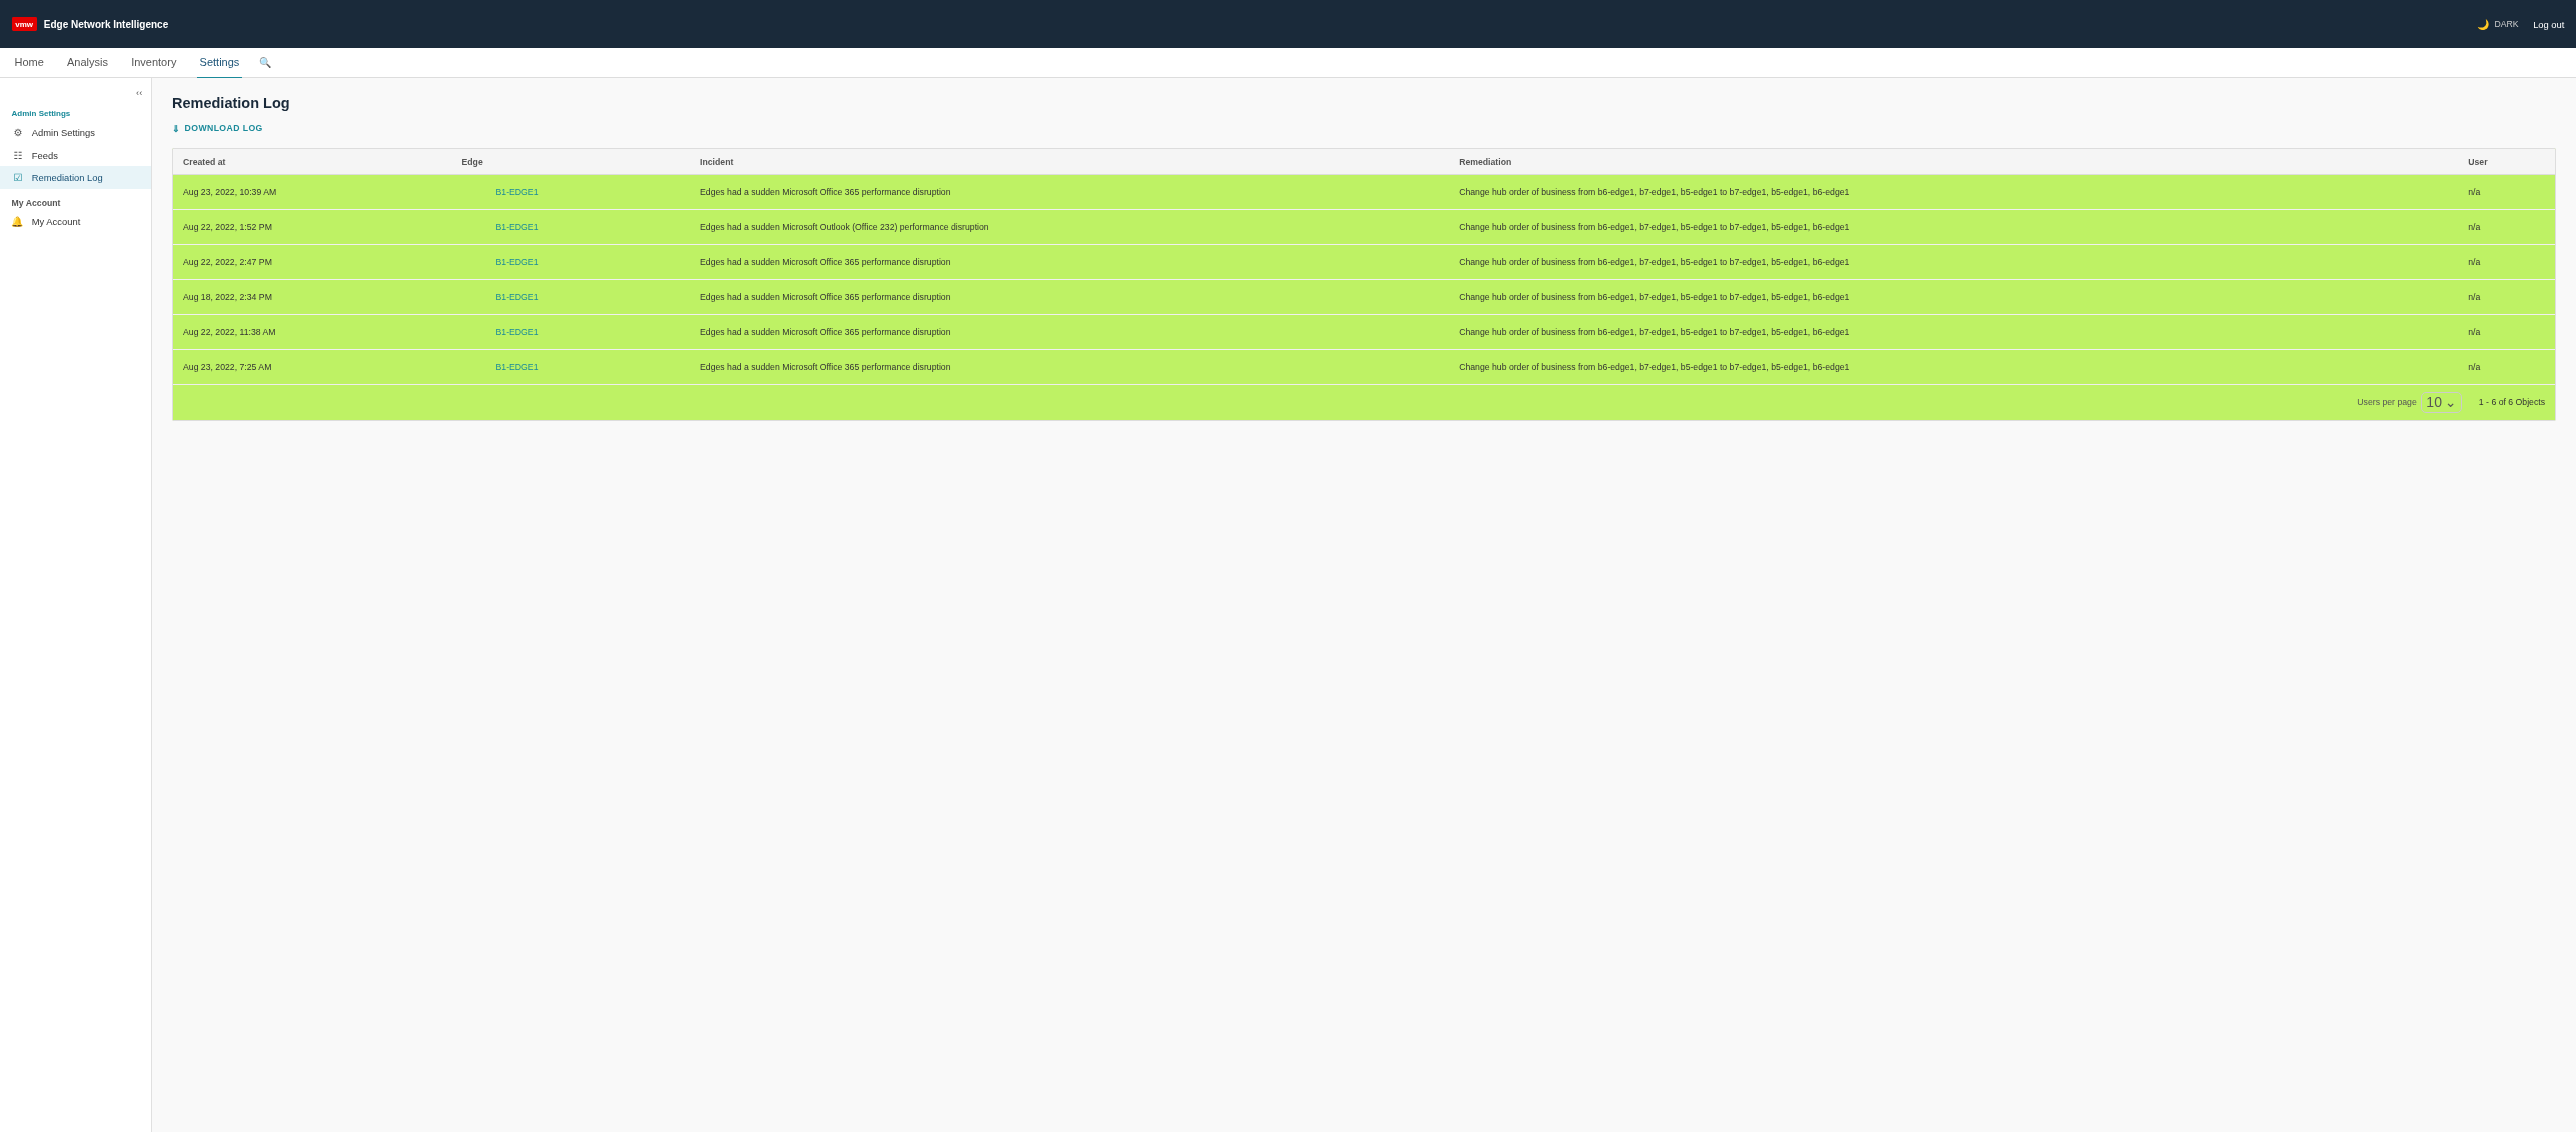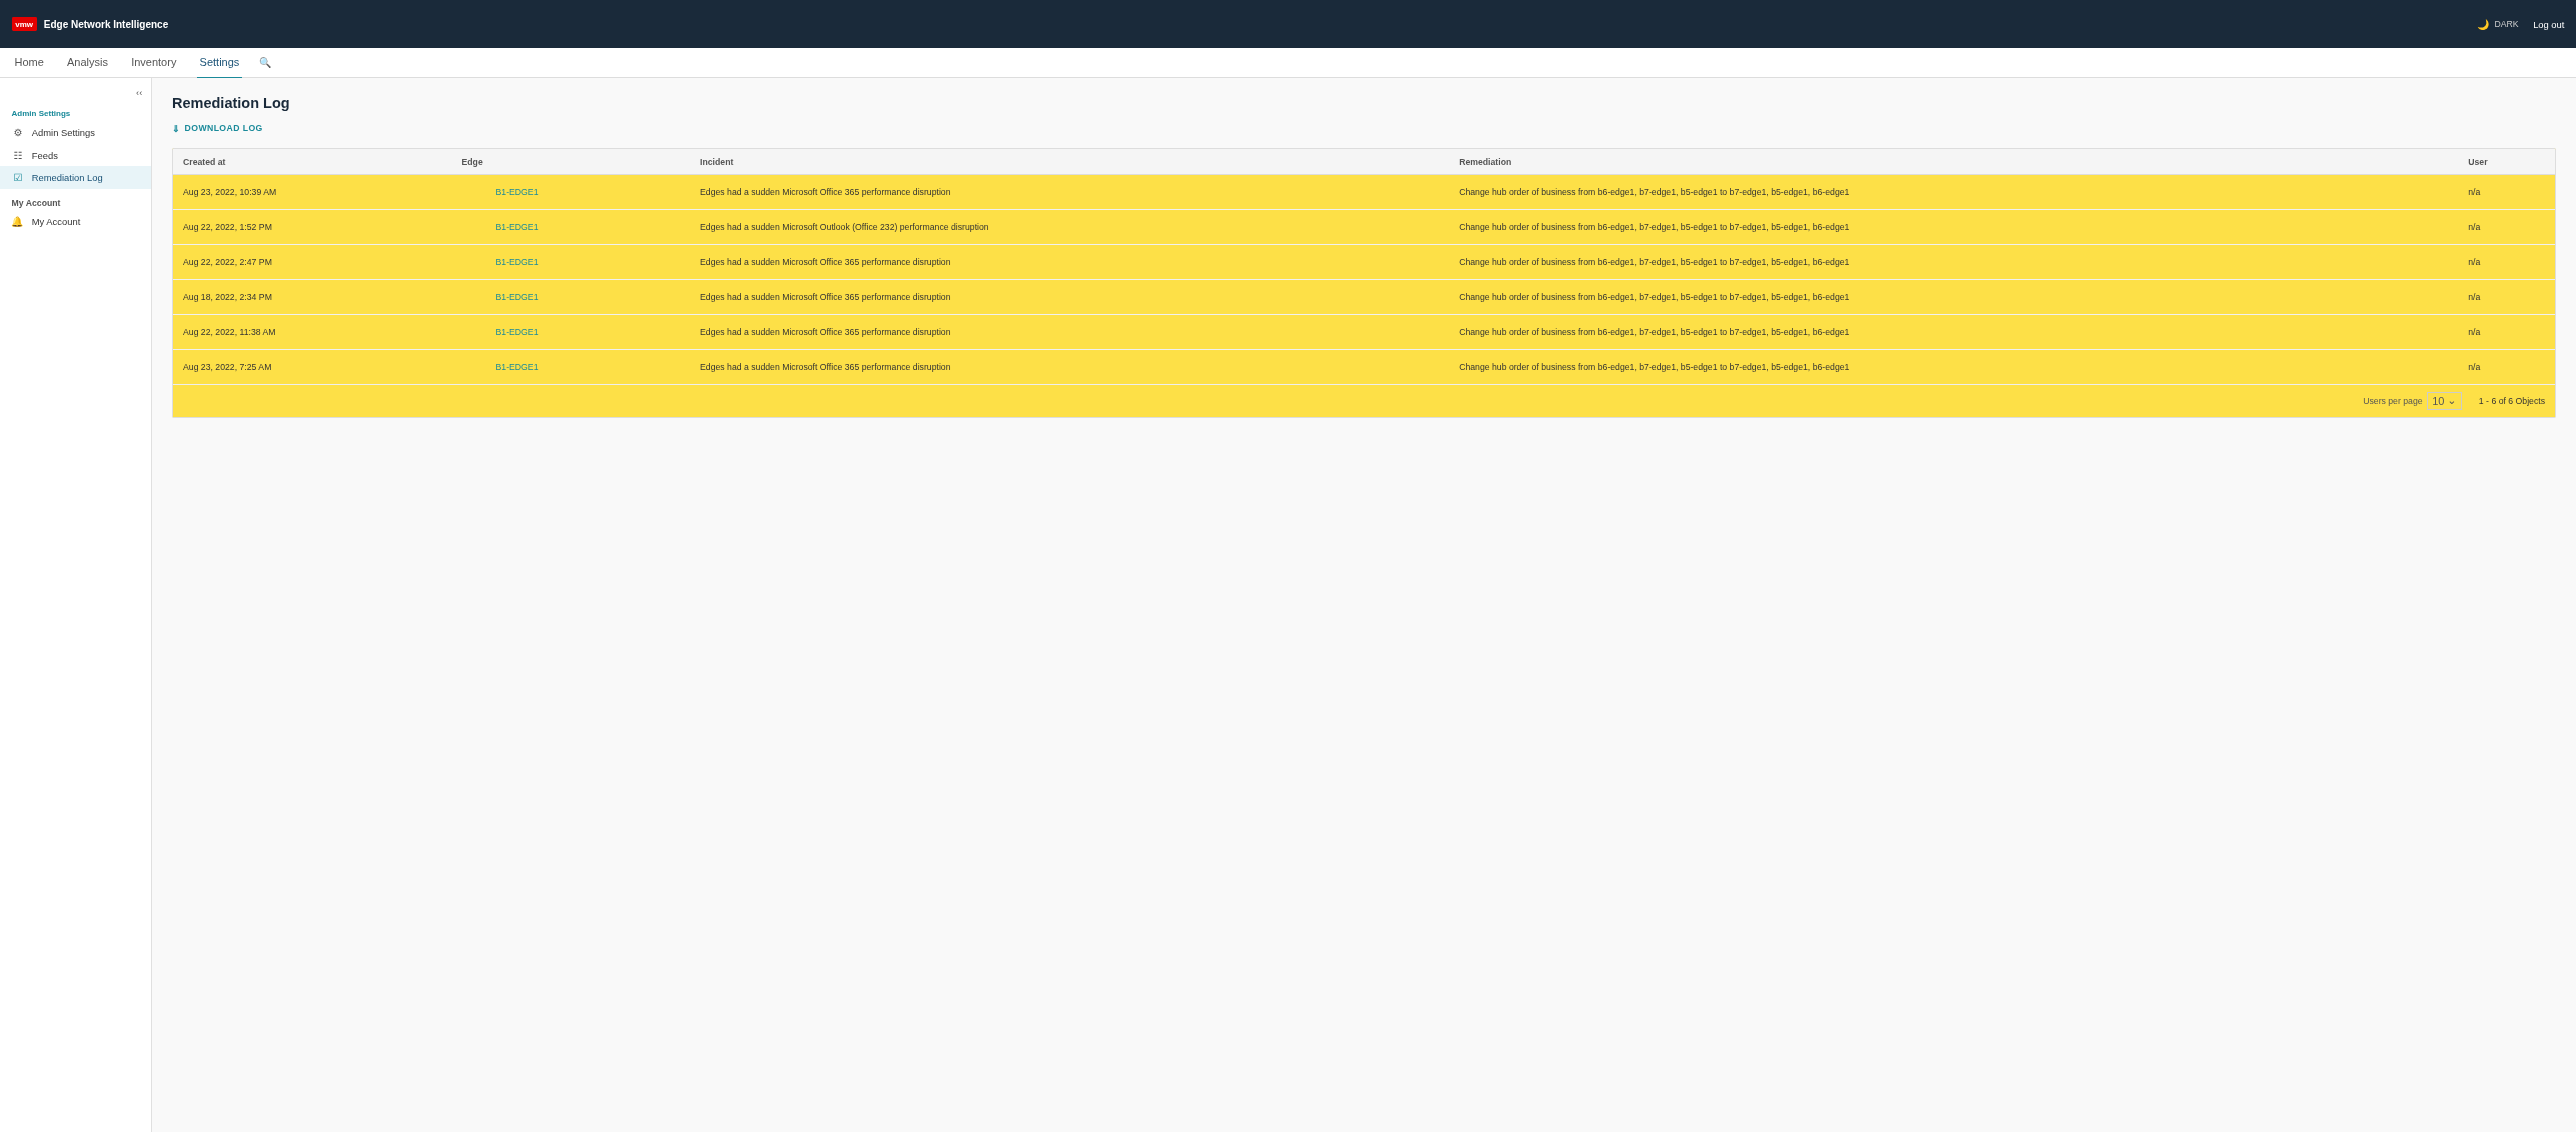--- a/index.html
+++ b/index.html
@@ -167,21 +167,21 @@
       letter-spacing: 0.4px;
       margin-bottom: 14.5px;
       cursor: pointer;
     }
     .download-icon {
       font-size: 9.4px;
     }
 
     
     .table-container {
-      background: #fde047;
+      background: #bef264;
       border: 0.7px solid #ddd;
       border-radius: 1.4px;
     }
     table {
       width: 100%;
       border-collapse: collapse;
     }
     thead tr {
       background: #f5f5f5;
       border-bottom: 0.7px solid #ddd;
@@ -221,22 +221,22 @@
       color: #555;
     }
     .per-page-select {
       display: flex;
       align-items: center;
       gap: 4.3px;
     }
     .per-page-dropdown {
       border: 0.7px solid #ccc;
       padding: 1.4px 4.3px;
-      font-size: 11px;
-      border-radius: 0;
+      font-size: 14px;
+      border-radius: 5px;
       display: flex;
       align-items: center;
       gap: 2.9px;
       cursor: pointer;
       justify-content: flex-end;
     }
     .pagination-info {
       color: #333;
     }
   </style>

